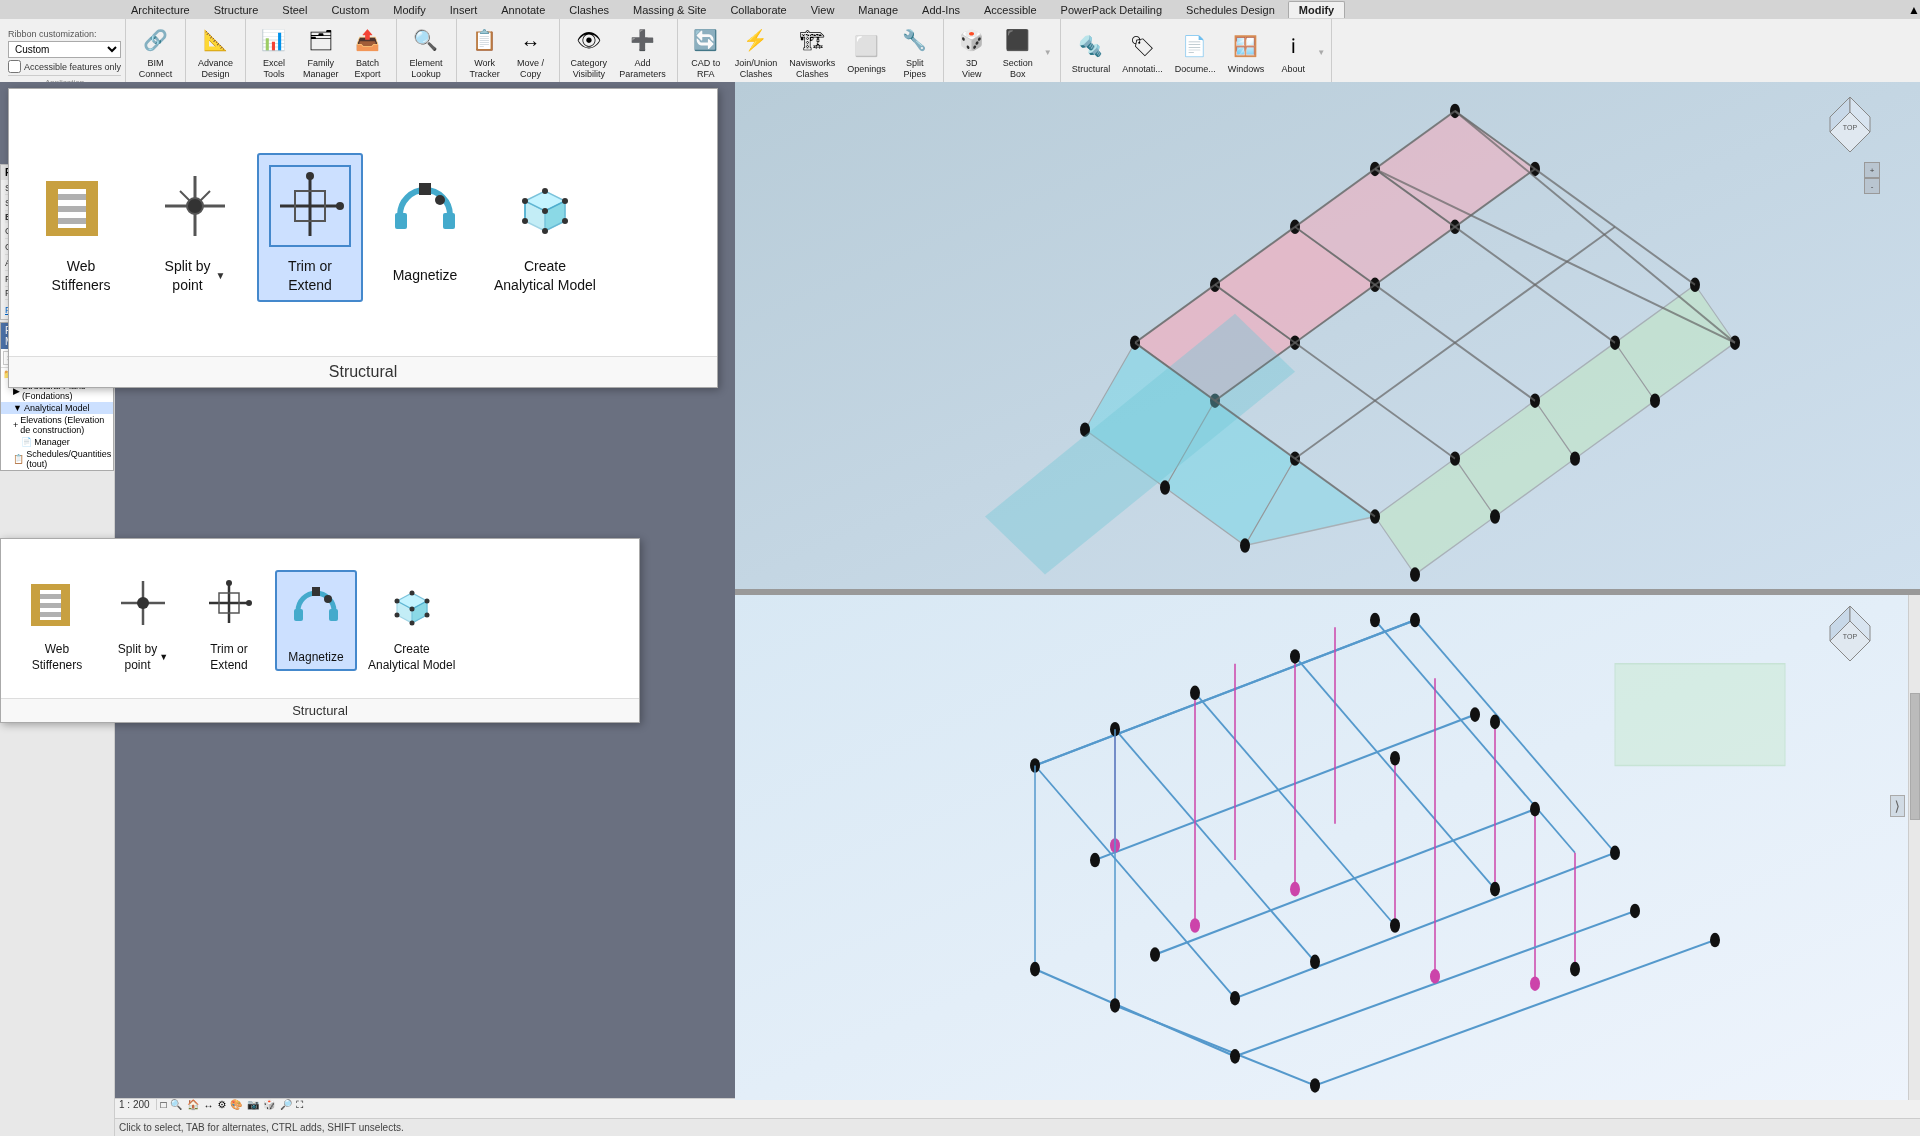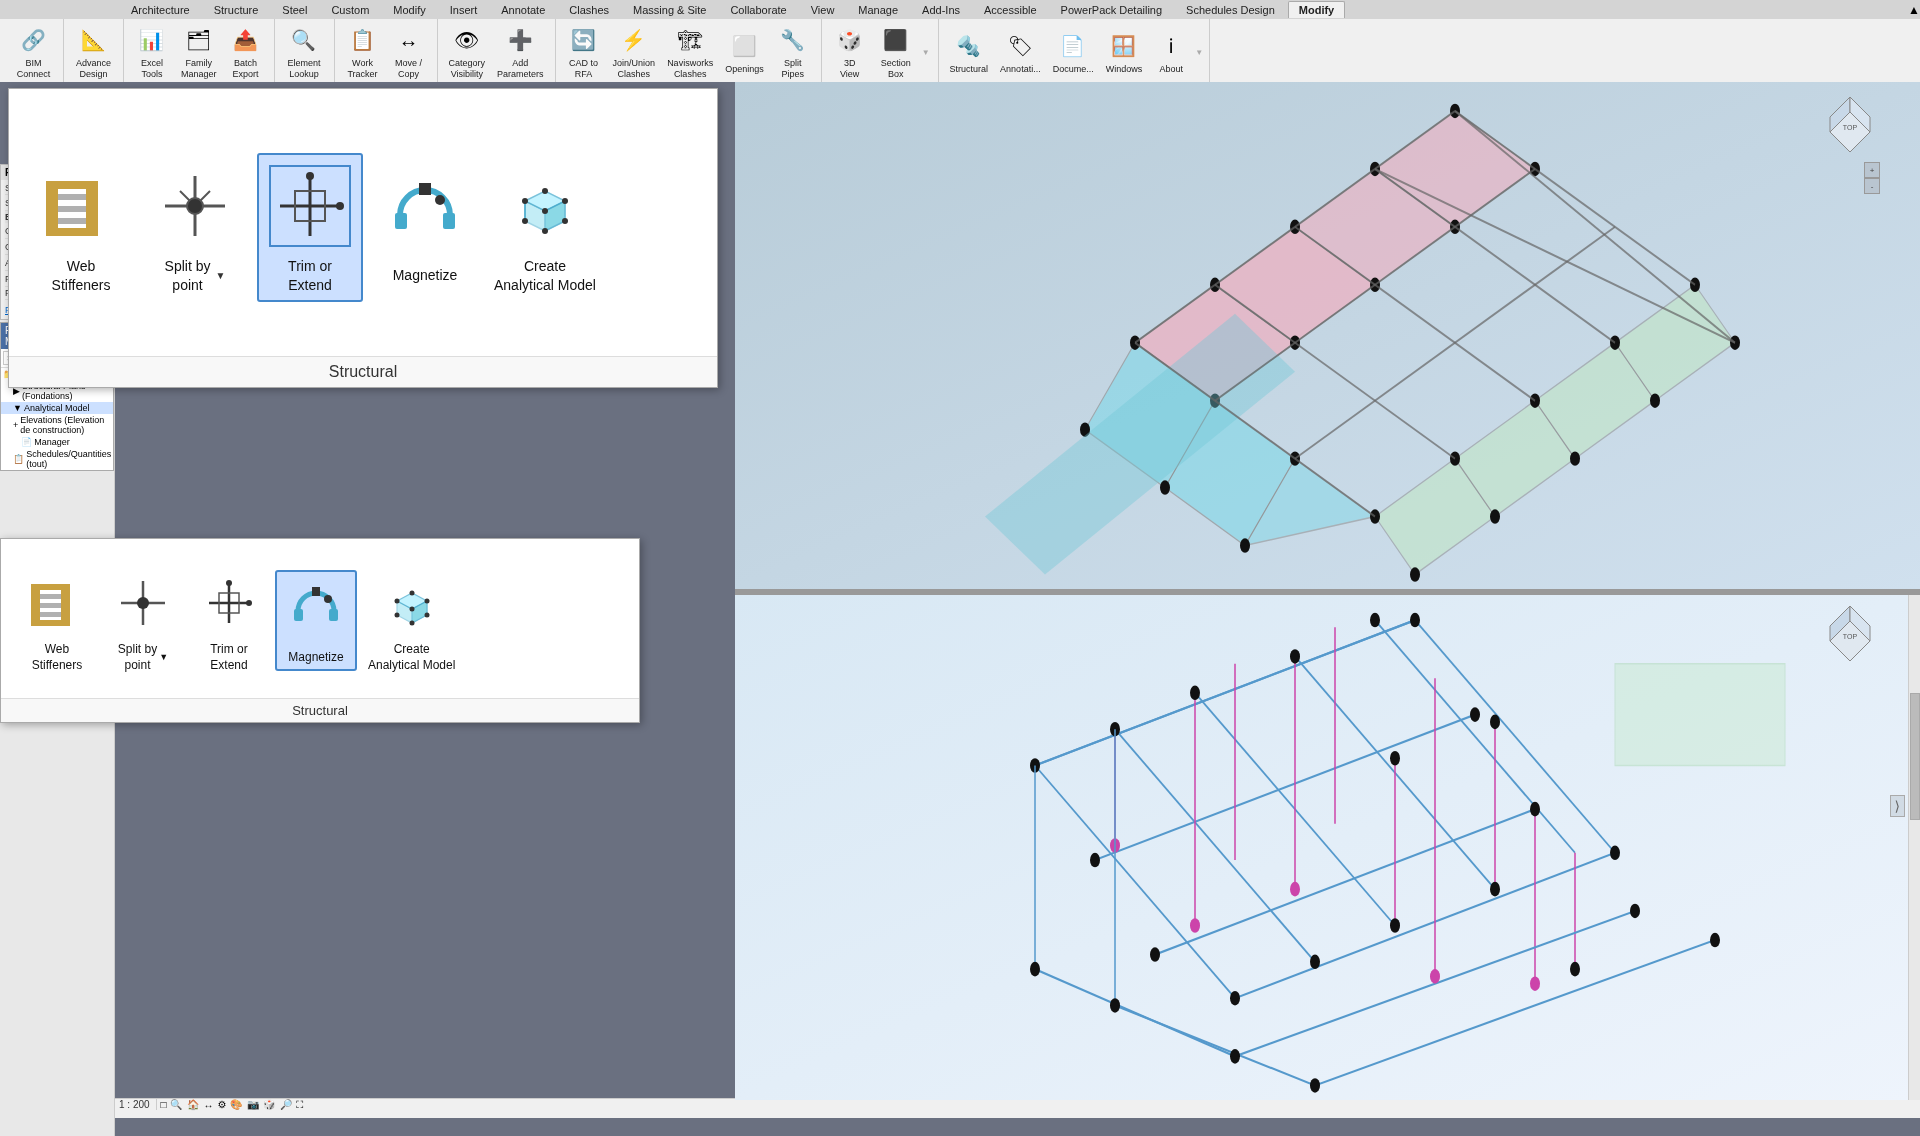--- a/index.html
+++ b/index.html
@@ -381,20 +381,30 @@
     <div class="ribbon-tab">Add-Ins</div>
     <div class="ribbon-tab">Accessible</div>
     <div class="ribbon-tab">PowerPack Detailing</div>
     <div class="ribbon-tab">Schedules Design</div>
     <div class="ribbon-tab active">Modify</div>
     <span style="margin-left:auto;font-size:12px;cursor:pointer;">▲</span>
   </div>
 
   <div class="ribbon-body">
 
+    <div class="app-section">
+      <div style="font-size:9px;color:#555;margin-bottom:2px;">Ribbon customization:</div>
+      <select class="app-select">
+        <option>Custom</option>
+      </select>
+      <label class="app-checkbox">
+        <input type="checkbox" style=""> Accessible features only
+      </label>
+      <div style="font-size:8px;color:#888;text-align:center;margin-top:2px;border-top:1px solid #ccc;padding-top:2px;">Application</div>
+    </div>
 
     <div class="ribbon-group">
       <div class="ribbon-group-items">
         <div class="ribbon-item">
           <div class="ribbon-icon">🔗</div>
           <div class="ribbon-item-label">BIM<br>Connect</div>
         </div>
       </div>
       <div class="ribbon-group-label">BIM Connect</div>
     </div>
@@ -787,20 +797,23 @@
     <span style="cursor:pointer;">□</span>
     <span style="cursor:pointer;">🔍</span>
     <span style="cursor:pointer;">🏠</span>
     <span style="cursor:pointer;">↔</span>
     <span style="cursor:pointer;">⚙</span>
     <span style="cursor:pointer;">🎨</span>
     <span style="cursor:pointer;">📷</span>
     <span style="cursor:pointer;">🎲</span>
     <span style="cursor:pointer;">🔎</span>
     <span style="cursor:pointer;">⛶</span>
+  </div>
+  <div style="position:absolute;bottom:0;left:115px;right:0;height:18px;background:#e8e8e8;border-top:1px solid #ccc;display:flex;align-items:center;padding:0 4px;font-size:10px;color:#444;">
+    <span>Click to select, TAB for alternates, CTRL adds, SHIFT unselects.</span>
   </div>
 
   <div class="viewport-right">
 
     <div class="viewport-right-top">
       <svg class="grid-svg" viewBox="0 0 1185 350" preserveAspectRatio="none">
 
         <defs>
           <linearGradient id="bg1" x1="0%" y1="0%" x2="100%" y2="100%">
             <stop offset="0%" style="stop-color:#b8ccd8;stop-opacity:1"></stop>

